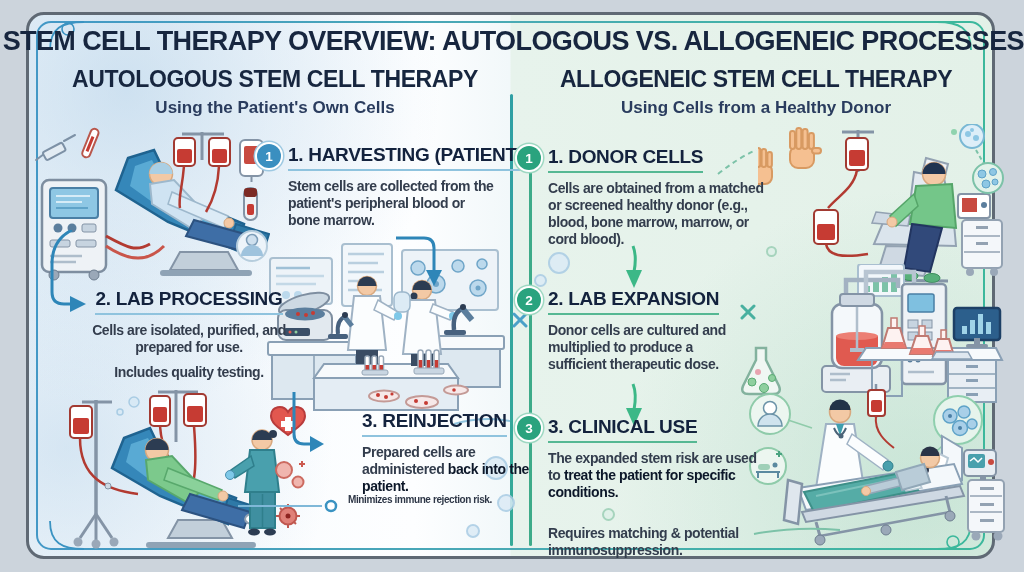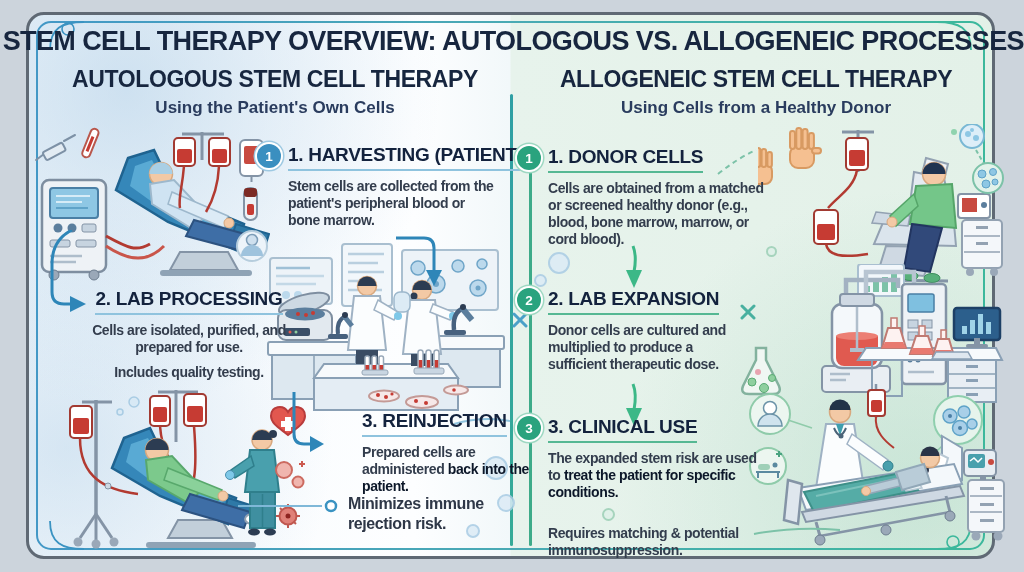--- a/index.html
+++ b/index.html
@@ -22,21 +22,21 @@
   .step{position:absolute;z-index:5;}
   .badge{position:absolute;left:-31px;top:0px;width:24px;height:24px;border-radius:50%;color:#fff;font-size:13.5px;font-weight:bold;display:flex;align-items:center;justify-content:center;}
   .badge-blue{background:#3a8fc0;box-shadow:0 0 0 2px #ffffff,0 0 0 3.5px #9ec9e2;}
   .badge-teal{background:#2aa37e;box-shadow:0 0 0 2px #ffffff,0 0 0 3.5px #9ed8c2;}
   .step-title{margin:0;font-size:19px;font-weight:bold;color:#13223d;letter-spacing:-0.3px;display:inline-block;padding-bottom:3px;white-space:nowrap;}
   .u-blue{border-bottom:2.5px solid #8fc3de;}
   .u-teal{border-bottom:2.5px solid #55b893;}
   .step-body{margin:7px 0 0;font-size:14px;font-weight:bold;color:#333d4d;line-height:1.22;letter-spacing:-0.4px;}
   .step-body .strong{color:#0c1729;}
   .extra{margin-top:10px;}
-  .bullet-text{position:absolute;z-index:5;font-size:16px;font-weight:bold;color:#2e3747;line-height:1.22;letter-spacing:-0.4px;}
+  .bullet-text{position:absolute;z-index:5;font-size:10px;font-weight:bold;color:#2e3747;line-height:1.22;letter-spacing:-0.4px;}
   .scene{position:absolute;z-index:3;}
   .arrow{position:absolute;z-index:4;}
   .bubble{position:absolute;border-radius:50%;background:#dcebf6;border:2px solid #a9cce4;opacity:.85;z-index:2;}
   .bubble.mint{background:#def0e8;border-color:#9ccfb6;}
 </style>
 </head>
 <body>
 
 <div class="page">
 

